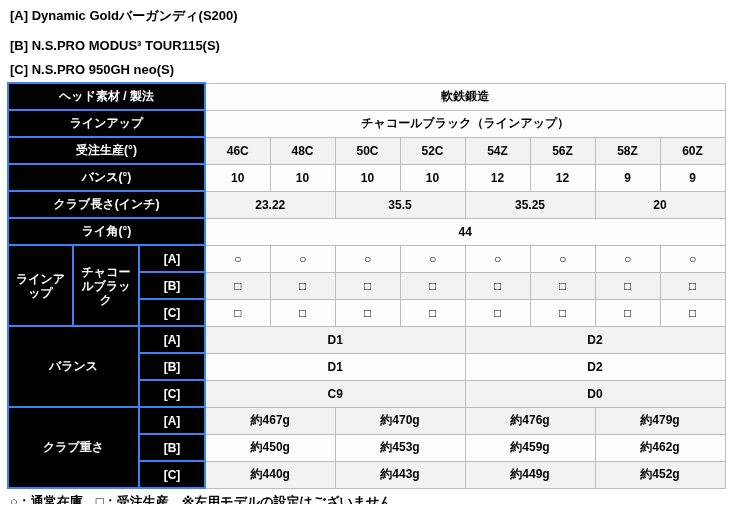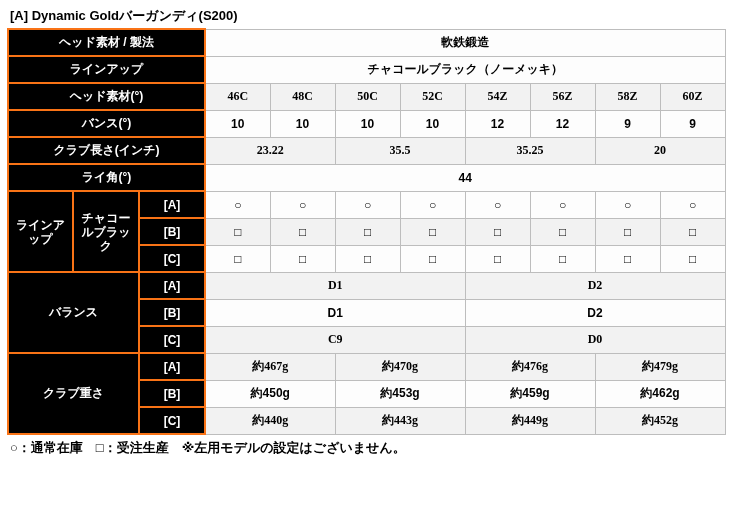--- a/index.html
+++ b/index.html
@@ -31,38 +31,38 @@
 
   table.spec {
     border-collapse: collapse;
     table-layout: fixed;
     width: 717px;
     margin: 5px 0 0 7px;
   }
   table.spec th {
     background: #000000;
     color: #ffffff;
-    border: 2px solid #f97316;
+    border: 2px solid #3b82f6;
     font-size: 12px;
     font-weight: bold;
     text-align: center;
     vertical-align: middle;
     padding: 0 2px;
   }
   table.spec td {
     background: #fdfdfd;
     border: 1px solid #bdbdbd;
     font-size: 12px;
     font-weight: bold;
     text-align: center;
     vertical-align: middle;
     padding: 0;
   }
   table.spec tr { height: 27px; }
-  table.spec tr.alt td { background: #f2f2f2; font-family: Liberation Serif, serif; }
+  table.spec tr.alt td { background: #f2f2f2; }
 
   th.wrap {
     word-break: break-all;
     line-break: anywhere;
     padding: 0 7px;
     line-height: 14px;
     margin-top: 25px;
   }
   td.sym-circle { font-size: 17px; line-height: 1; }
   td.sym-square { font-size: 10px; line-height: 1; }
@@ -73,20 +73,22 @@
     white-space: nowrap;
   }
 </style>
 </head>
 <body>
 
 <div class="page">
 
   <div class="legend">
     <div class="legend-line">[A] Dynamic Goldバーガンディ(S200)</div>
+    <div class="legend-line">[B] N.S.PRO MODUS³ TOUR115(S)</div>
+    <div class="legend-line tight">[C] N.S.PRO 950GH neo(S)</div>
   </div>
 
   <table class="spec">
     <colgroup>
       <col style="width:65px">
         <col style="width:66px">
         <col style="width:66px">
       <col style="width:65px">
         <col style="width:65px">
         <col style="width:65px">
@@ -98,25 +100,25 @@
     </colgroup>
     <tbody>
 
       <tr>
         <th colspan="3">ヘッド素材 / 製法</th>
         <td colspan="8">軟鉄鍛造</td>
       </tr>
 
       <tr>
         <th colspan="3">ラインアップ</th>
-        <td colspan="8">チャコールブラック（ノーメッキ）</td>
-      </tr>
-
-      <tr class="alt">
-        <th colspan="3">ヘッド素材(°)</th>
+        <td colspan="8">チャコールブラック（ラインアップ）</td>
+      </tr>
+
+      <tr class="alt">
+        <th colspan="3">受注生産(°)</th>
         <td>46C</td>
         <td>48C</td>
         <td>50C</td>
         <td>52C</td>
         <td>54Z</td>
         <td>56Z</td>
         <td>58Z</td>
         <td>60Z</td>
       </tr>
 

